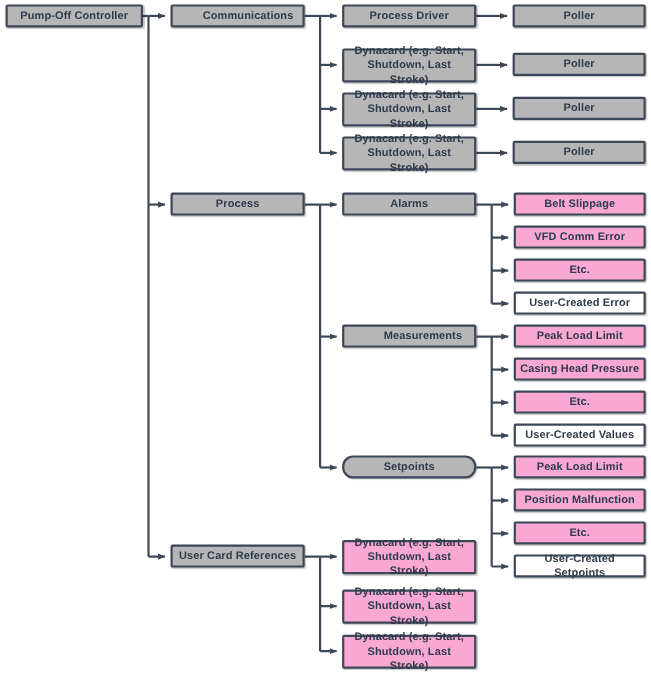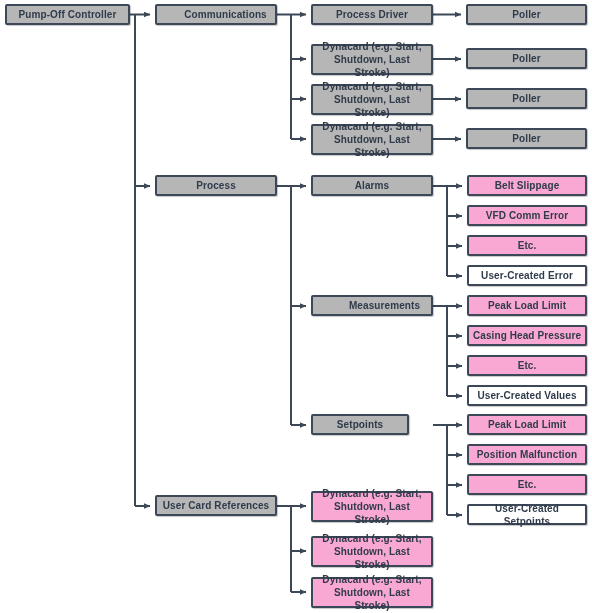--- a/index.html
+++ b/index.html
@@ -151,21 +151,21 @@
   <div class="node fill-mid" style="left:466px;top:128px;width:121px;height:21px;">
     <span>Poller</span>
   </div>
 
   <div class="node fill-mid" style="left:311px;top:175px;width:122px;height:21px;">
     <span>Alarms</span>
   </div>
   <div class="node fill-mid" style="left:311px;top:295px;width:122px;height:21px;padding-left:28px;">
     <span>Measurements</span>
   </div>
-  <div class="node fill-mid" style="left:311px;top:414px;width:98px;height:21px;">
+  <div class="node fill-mid" style="left:311px;top:414px;width:122px;height:21px;border-radius:10px;">
     <span>Setpoints</span>
   </div>
 
   <div class="node fill-light" style="left:467px;top:175px;width:120px;height:21px;">
     <span>Belt Slippage</span>
   </div>
   <div class="node fill-light" style="left:467px;top:205px;width:120px;height:21px;justify-content:flex-end;">
     <span>VFD Comm Error</span>
   </div>
   <div class="node fill-light" style="left:467px;top:235px;width:120px;height:21px;">

